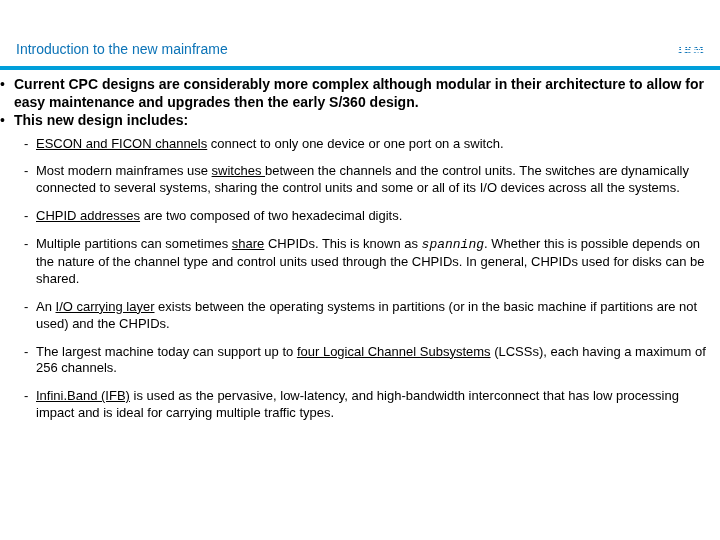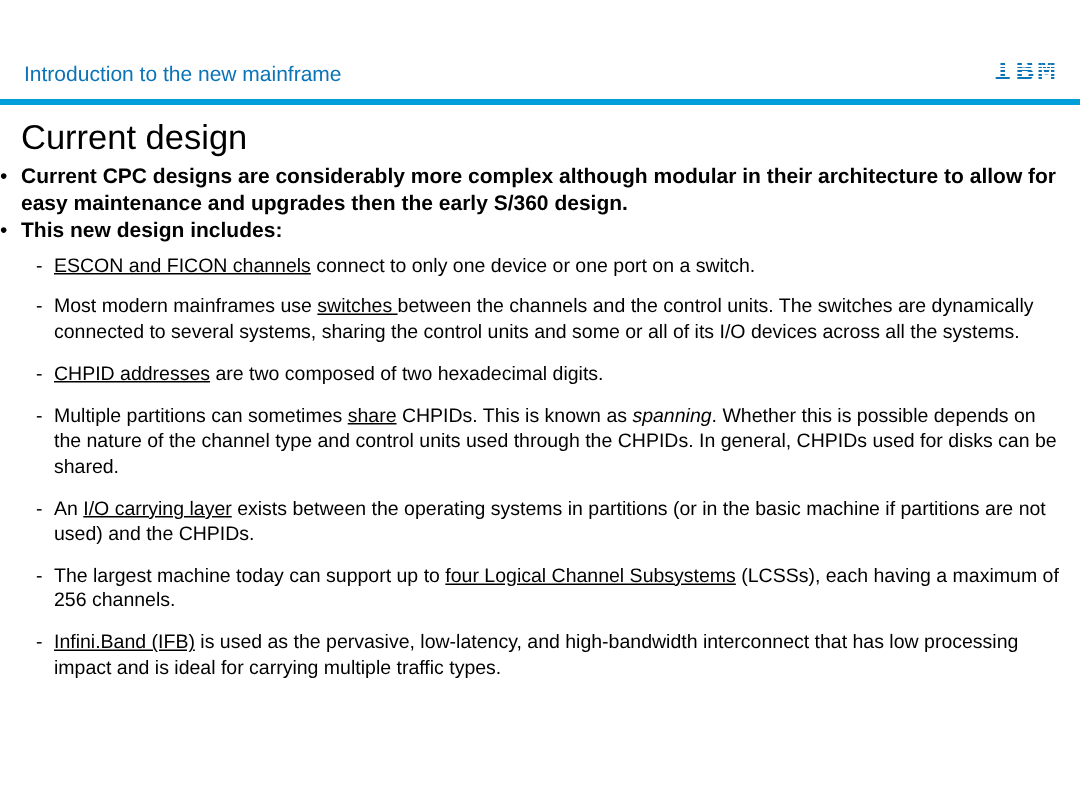--- a/index.html
+++ b/index.html
@@ -33,22 +33,22 @@
   }
   .ibm-logo {
     display: flex;
     gap: 1px;
     align-items: center;
     height: 14px;
   }
   .ibm-logo .letter {
     color: #0b73b7;
     font-weight: 900;
-    font-family: Liberation Mono, monospace;
-    font-size: 21px;
+    font-family: Liberation Serif, serif;
+    font-size: 11px;
     letter-spacing: 2px;
     line-height: 14px;
     background: repeating-linear-gradient(
       to bottom,
       #0b73b7 0px,
       #0b73b7 1.2px,
       transparent 1.2px,
       transparent 2.4px
     );
     -webkit-background-clip: text;
@@ -145,21 +145,20 @@
   <div class="header">
     <div class="header-title">Introduction to the new mainframe</div>
     <div class="ibm-logo">
       <span class="letter">IBM</span>
     </div>
   </div>
 
   <div class="accent-bar"></div>
 
   <div class="body">
-    <h1 class="slide-title">Current design</h1>
 
     <div class="top-bullets">
       <div class="top-bullet">
         <div class="dot">•</div>
         <div class="txt">Current CPC designs are considerably more complex although modular in their architecture to allow for easy maintenance and upgrades then the early S/360 design.</div>
       </div>
       <div class="top-bullet">
         <div class="dot">•</div>
         <div class="txt">This new design includes:</div>
       </div>
@@ -173,21 +172,21 @@
         <div class="sub-bullet">
           <div class="dash">-</div>
           <div class="txt">Most modern mainframes use <span class="u">switches </span>between the channels and the control units. The switches are dynamically connected to several systems, sharing the control units and some or all of its I/O devices across all the systems.</div>
         </div>
         <div class="sub-bullet">
           <div class="dash">-</div>
           <div class="txt"><span class="u">CHPID addresses</span> are two composed of two hexadecimal digits.</div>
         </div>
         <div class="sub-bullet">
           <div class="dash">-</div>
-          <div class="txt">Multiple partitions can sometimes <span class="u">share</span> CHPIDs. This is known as <span style="font-style: italic;">spanning</span>. Whether this is possible depends on the nature of the channel type and control units used through the CHPIDs. In general, CHPIDs used for disks can be shared.</div>
+          <div class="txt">Multiple partitions can sometimes <span class="u">share</span> CHPIDs. This is known as <span style="font-style: italic; font-family: Liberation Mono, monospace;">spanning</span>. Whether this is possible depends on the nature of the channel type and control units used through the CHPIDs. In general, CHPIDs used for disks can be shared.</div>
         </div>
         <div class="sub-bullet">
           <div class="dash">-</div>
           <div class="txt">An <span class="u">I/O carrying layer</span> exists between the operating systems in partitions (or in the basic machine if partitions are not used) and the CHPIDs.</div>
         </div>
         <div class="sub-bullet">
           <div class="dash">-</div>
           <div class="txt">The largest machine today can support up to <span class="u">four Logical Channel Subsystems</span> (LCSSs), each having a maximum of 256 channels.</div>
         </div>
         <div class="sub-bullet">

